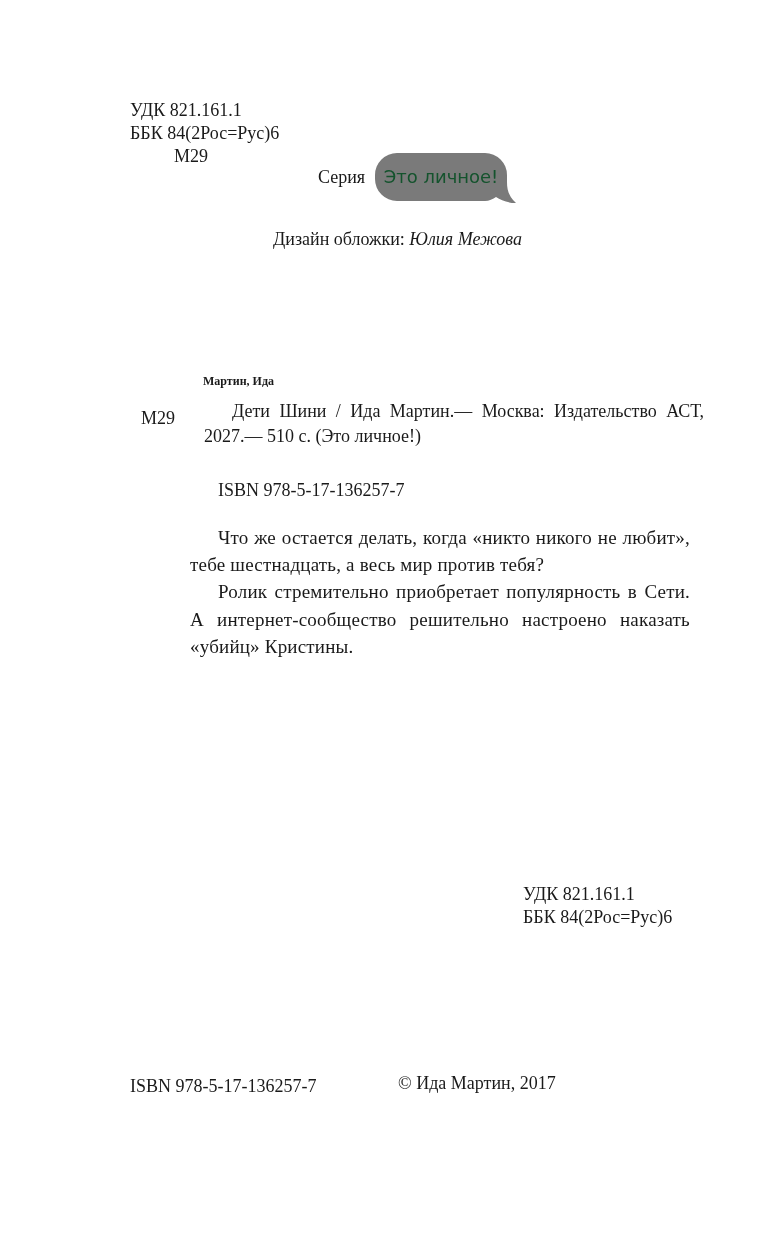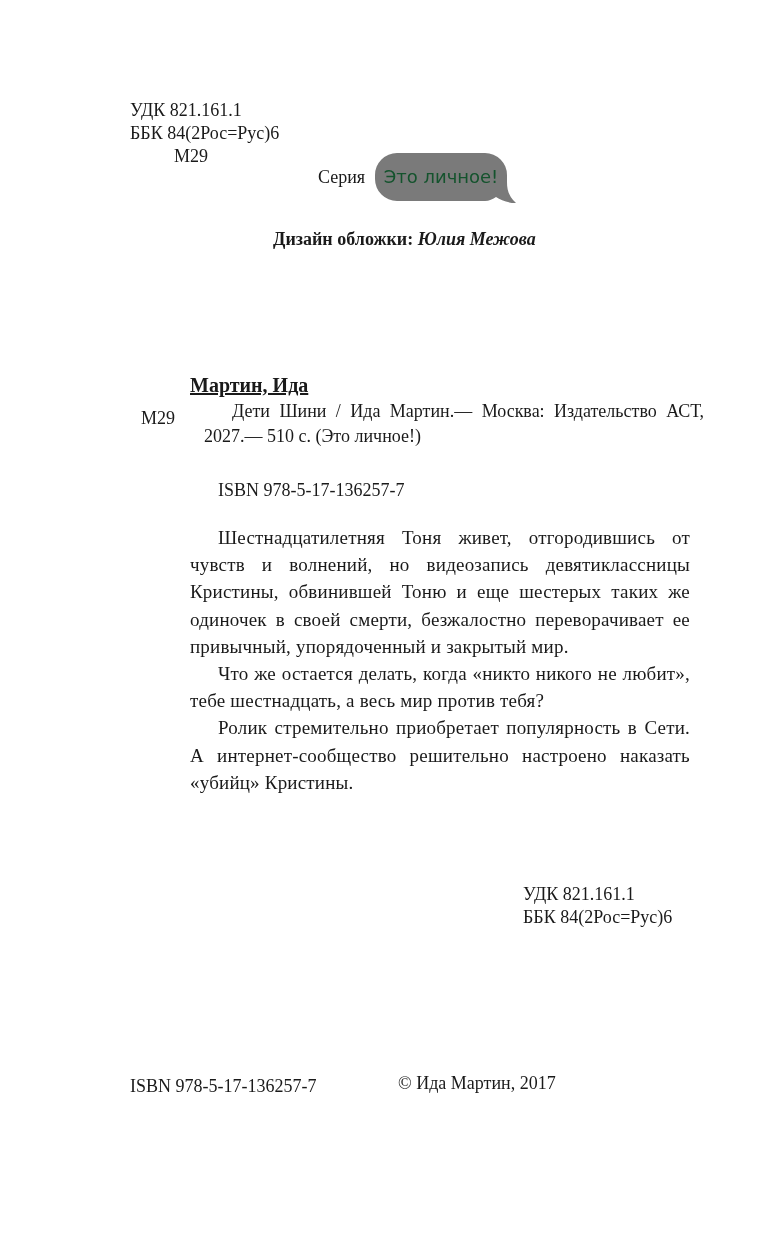--- a/index.html
+++ b/index.html
@@ -9,23 +9,23 @@
   .t18 { font-size:18px; line-height:23px; }
   .udk-top { left:130px; top:99px; }
   .udk-top div { height:23px; }
   .udk-top .m29 { padding-left:44px; }
   .series-label { left:318px; top:167px; font-size:18px; }
   .bubble { left:375px; top:152px; width:140px; height:51px; }
   .bubble svg { position:absolute; left:0; top:0; }
   .bubble-text { position:absolute; left:0; top:0; width:132px; height:50px; line-height:50px;
                  text-align:center; color:#14532d; font-family:"DejaVu Sans","Liberation Sans",sans-serif;
                  font-size:18px; }
-  .design { left:273px; top:229px; font-size:18px;font-weight:bold; }
+  .design { left:273px; top:229px; font-size:18px; }
   .design i { font-style:italic; }
-  .author { left:190px; top:374px; font-size:20px; font-weight:bold;text-decoration:underline; }
+  .author { left:203px; top:374px; font-size:12px; font-weight:bold; }
   .m29-side { left:141px; top:408px; font-size:18px; }
   .biblio { left:204px; top:399px; width:500px; font-size:18px; line-height:25px; white-space:normal; }
   .biblio .l1 { text-indent:28px; text-align:justify; text-align-last:justify; }
   .isbn1 { left:218px; top:480px; font-size:18px; }
   .annot { left:190px; top:524px; width:500px; font-size:19px; line-height:27.2px; white-space:normal; letter-spacing:0.2px; }
   .annot p { margin:0; text-indent:28px; text-align:justify; }
   .udk-bottom { left:523px; top:883px; font-size:18px; line-height:23px; }
   .isbn2 { left:130px; top:1076px; font-size:18px; }
   .copyright { left:398px; top:1071px; font-size:18px; line-height:24px; }
 </style>
@@ -57,21 +57,20 @@
 <div class="abs m29-side">М29</div>
 
 <div class="abs biblio">
   <div class="l1">Дети Шини / Ида Мартин.— Москва: Издательство АСТ,</div>
   <div>2027.— 510 с. (Это личное!)</div>
 </div>
 
 <div class="abs isbn1">ISBN 978-5-17-136257-7</div>
 
 <div class="abs annot">
-  <p>Шестнадцатилетняя Тоня живет, отгородившись от чувств и волнений, но видеозапись девятиклассницы Кристины, обвинившей Тоню и еще шестерых таких же одиночек в своей смерти, безжалостно переворачивает ее привычный, упорядоченный и закрытый мир.</p>
   <p>Что же остается делать, когда «никто никого не любит», тебе шестнадцать, а весь мир против тебя?</p>
   <p>Ролик стремительно приобретает популярность в Сети. А интернет-сообщество решительно настроено наказать «убийц» Кристины.</p>
 </div>
 
 <div class="abs udk-bottom">
   <div>УДК 821.161.1</div>
   <div>ББК 84(2Рос=Рус)6</div>
 </div>
 
 <div class="abs isbn2">ISBN 978-5-17-136257-7</div>

